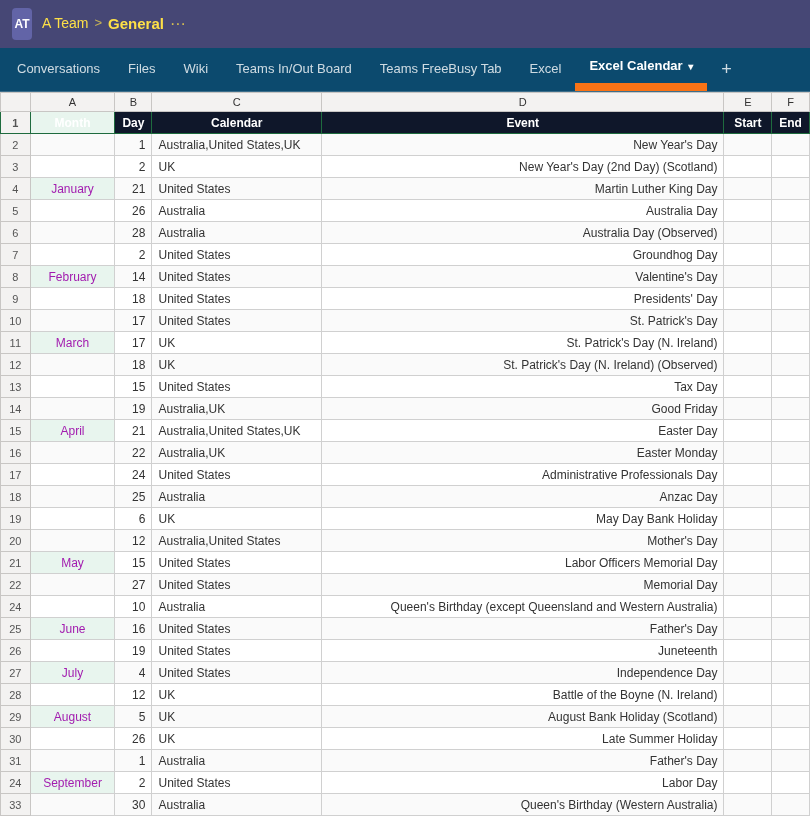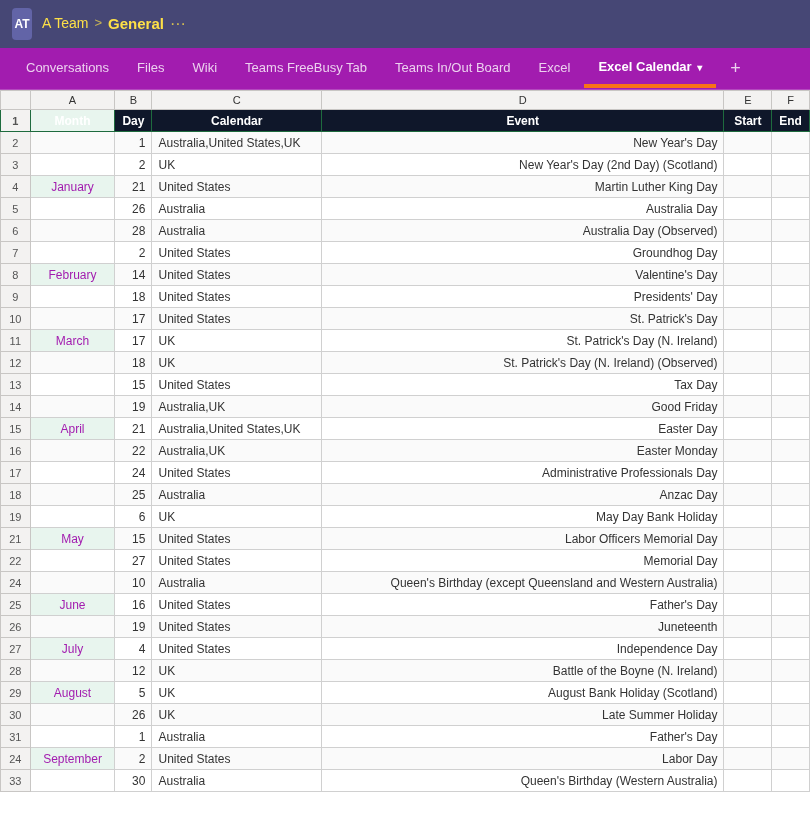--- a/index.html
+++ b/index.html
@@ -25,38 +25,38 @@
     .breadcrumb {
       display: flex; gap: 6px; color: #fde047;
     }
     .breadcrumb-team { font-size: 14px; }
     .breadcrumb-sep { opacity: 0.7; }
     .breadcrumb-channel { font-size: 15px; font-weight: 700; }
     .breadcrumb-dots { opacity: 0.8; font-size: 16px; }
 
     
     .tab-bar {
-      background: #a21caf;
+      background: #0c4a6e;
       display: flex;
       align-items: center;
-      padding: 0 12px;
+      padding: 0 3px;
       gap: 0;
       border-bottom: 1px solid rgba(255,255,255,0.2);
     }
     .tab {
       color: rgba(255,255,255,0.8);
       padding: 10px 14px;
       font-size: 13px;
       cursor: pointer;
       border-bottom: 2px solid transparent;
       white-space: nowrap;
     }
     .tab.active {
       color: white;
-      border-bottom: 4px solid #f97316;
+      border-bottom: 8px solid #f97316;
       font-weight: 600;
     }
     .tab-add {
       color: rgba(255,255,255,0.8);
       padding: 10px 14px;
       font-size: 18px;
       cursor: pointer;
     }
     .tab-chevron { font-size: 10px; margin-left: 2px; }
 
@@ -150,22 +150,22 @@
     <span class="breadcrumb-sep">&gt;</span>
     <span class="breadcrumb-channel">General</span>
     <span class="breadcrumb-dots">···</span>
   </div>
 </div>
 
 <div class="tab-bar">
   <div class="tab">Conversations</div>
   <div class="tab">Files</div>
   <div class="tab">Wiki</div>
+  <div class="tab">Teams In/Out Board</div>
   <div class="tab">Teams FreeBusy Tab</div>
-  <div class="tab">Teams In/Out Board</div>
   <div class="tab">Excel</div>
   <div class="tab active">Excel Calendar <span class="tab-chevron">▾</span></div>
   <div class="tab-add">+</div>
 </div>
 
 <div class="spreadsheet-container">
   <table>
 
     <thead>
       <tr class="col-header-row">
@@ -345,20 +345,29 @@
         <tr>
           <td class="row-num">19</td>
           <td class="col-a month-cell"></td>
           <td class="col-b day-cell">6</td>
           <td class="col-c calendar-cell">UK</td>
           <td class="col-d event-cell">May Day Bank Holiday</td>
           <td class="col-e"></td>
           <td class="col-f"></td>
         </tr>
         <tr>
+          <td class="row-num">20</td>
+          <td class="col-a month-cell"></td>
+          <td class="col-b day-cell">12</td>
+          <td class="col-c calendar-cell">Australia,United States</td>
+          <td class="col-d event-cell">Mother's Day</td>
+          <td class="col-e"></td>
+          <td class="col-f"></td>
+        </tr>
+        <tr>
           <td class="row-num">21</td>
           <td class="col-a month-cell col-a-highlight">May</td>
           <td class="col-b day-cell">15</td>
           <td class="col-c calendar-cell">United States</td>
           <td class="col-d event-cell">Labor Officers Memorial Day</td>
           <td class="col-e"></td>
           <td class="col-f"></td>
         </tr>
         <tr>
           <td class="row-num">22</td>

